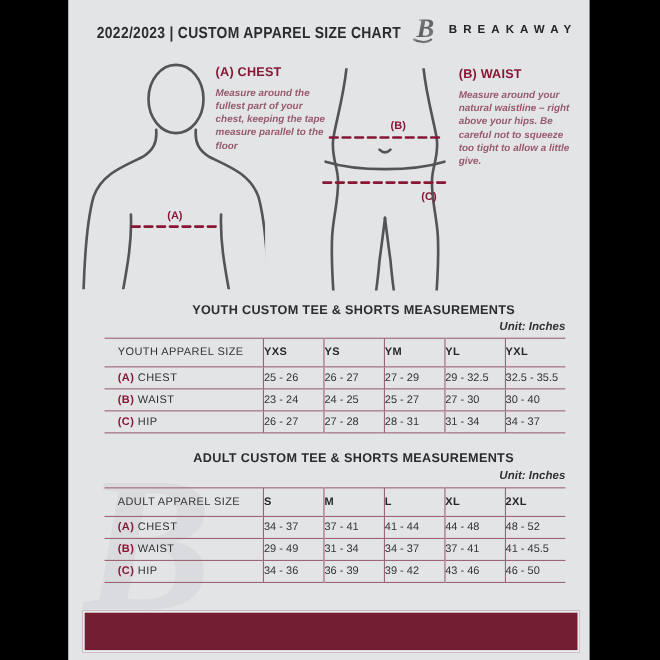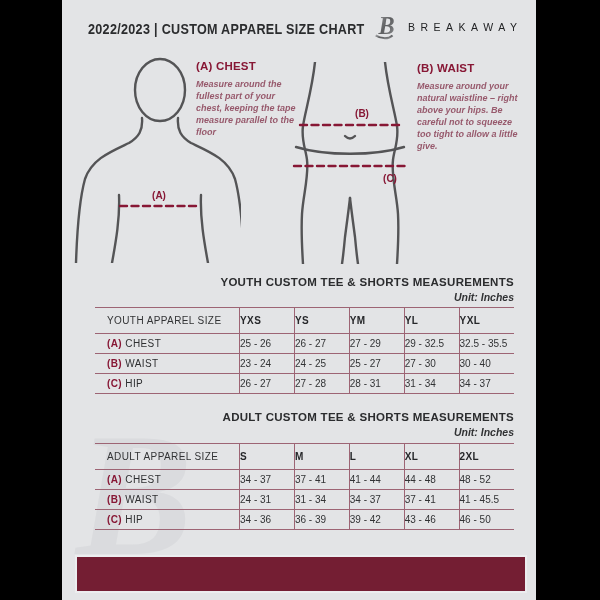--- a/index.html
+++ b/index.html
@@ -15,21 +15,21 @@
   }
   
   .doc-title{
     position:absolute;left:26px;top:21px;
     font-size:13px;font-weight:bold;color:#2b2c2e;letter-spacing:.3px;
     white-space:nowrap;transform:scale(.97,1.12);transform-origin:left top;
   }
   .brand-wrap{position:absolute;left:308px;top:13px;display:flex;align-items:center;}
   .brand-logo{width:32px;height:28px;}
   .brand-name{
-    font-size:10.5px;font-weight:normal;color:#222325;letter-spacing:5.5px;
+    font-size:10.5px;font-weight:bold;color:#222325;letter-spacing:5.5px;
     margin-left:6px;white-space:nowrap;text-align:right;
   }
   
   .fig{position:absolute;}
   .fig-torso{left:11px;top:56px;width:168px;height:207px;}
   .fig-lower{left:228px;top:62px;width:120px;height:202px;}
   .fig path,.fig ellipse{fill:none;stroke:#545456;stroke-width:2.4;stroke-linecap:round;}
   .fig .dash{stroke:#871735;stroke-width:2.4;stroke-dasharray:7 4.5;}
   .fig text{font-family:"Liberation Sans",sans-serif;font-size:10px;font-weight:bold;fill:#871735;}
   
@@ -45,21 +45,21 @@
     white-space:pre-line;font-weight:bold;opacity:.85;
   }
   
   .watermark{
     position:absolute;left:14px;top:408px;z-index:0;
     font-family:"Liberation Serif",serif;font-style:italic;font-weight:bold;
     font-size:175px;line-height:1;color:#d5d6d9;opacity:.6;
   }
   
   .section-title{
-    position:absolute;left:33px;width:419px;text-align:right;z-index:1;
+    position:absolute;left:50px;width:419px;text-align:center;z-index:1;
     font-size:11.5px;font-weight:bold;color:#2b2c2e;letter-spacing:.3px;
   }
   .section-unit{
     position:absolute;left:33px;width:419px;text-align:right;z-index:1;
     font-size:10.5px;font-style:italic;font-weight:bold;color:#313234;
   }
   .size-table{
     position:absolute;left:33px;width:419px;z-index:1;
     border-collapse:collapse;table-layout:fixed;
     border-top:1.6px solid #9d6474;
@@ -191,21 +191,21 @@
     <tr>
       <td class="lbl"><span class="pfx">(A)</span> <span class="row-name">CHEST</span></td>
       <td>34 - 37</td>
       <td>37 - 41</td>
       <td>41 - 44</td>
       <td>44 - 48</td>
       <td>48 - 52</td>
     </tr>
     <tr>
       <td class="lbl"><span class="pfx">(B)</span> <span class="row-name">WAIST</span></td>
-      <td>24 - 31</td>
+      <td>29 - 49</td>
       <td>31 - 34</td>
       <td>34 - 37</td>
       <td>37 - 41</td>
       <td>41 - 45.5</td>
     </tr>
     <tr>
       <td class="lbl"><span class="pfx">(C)</span> <span class="row-name">HIP</span></td>
       <td>34 - 36</td>
       <td>36 - 39</td>
       <td>39 - 42</td>

